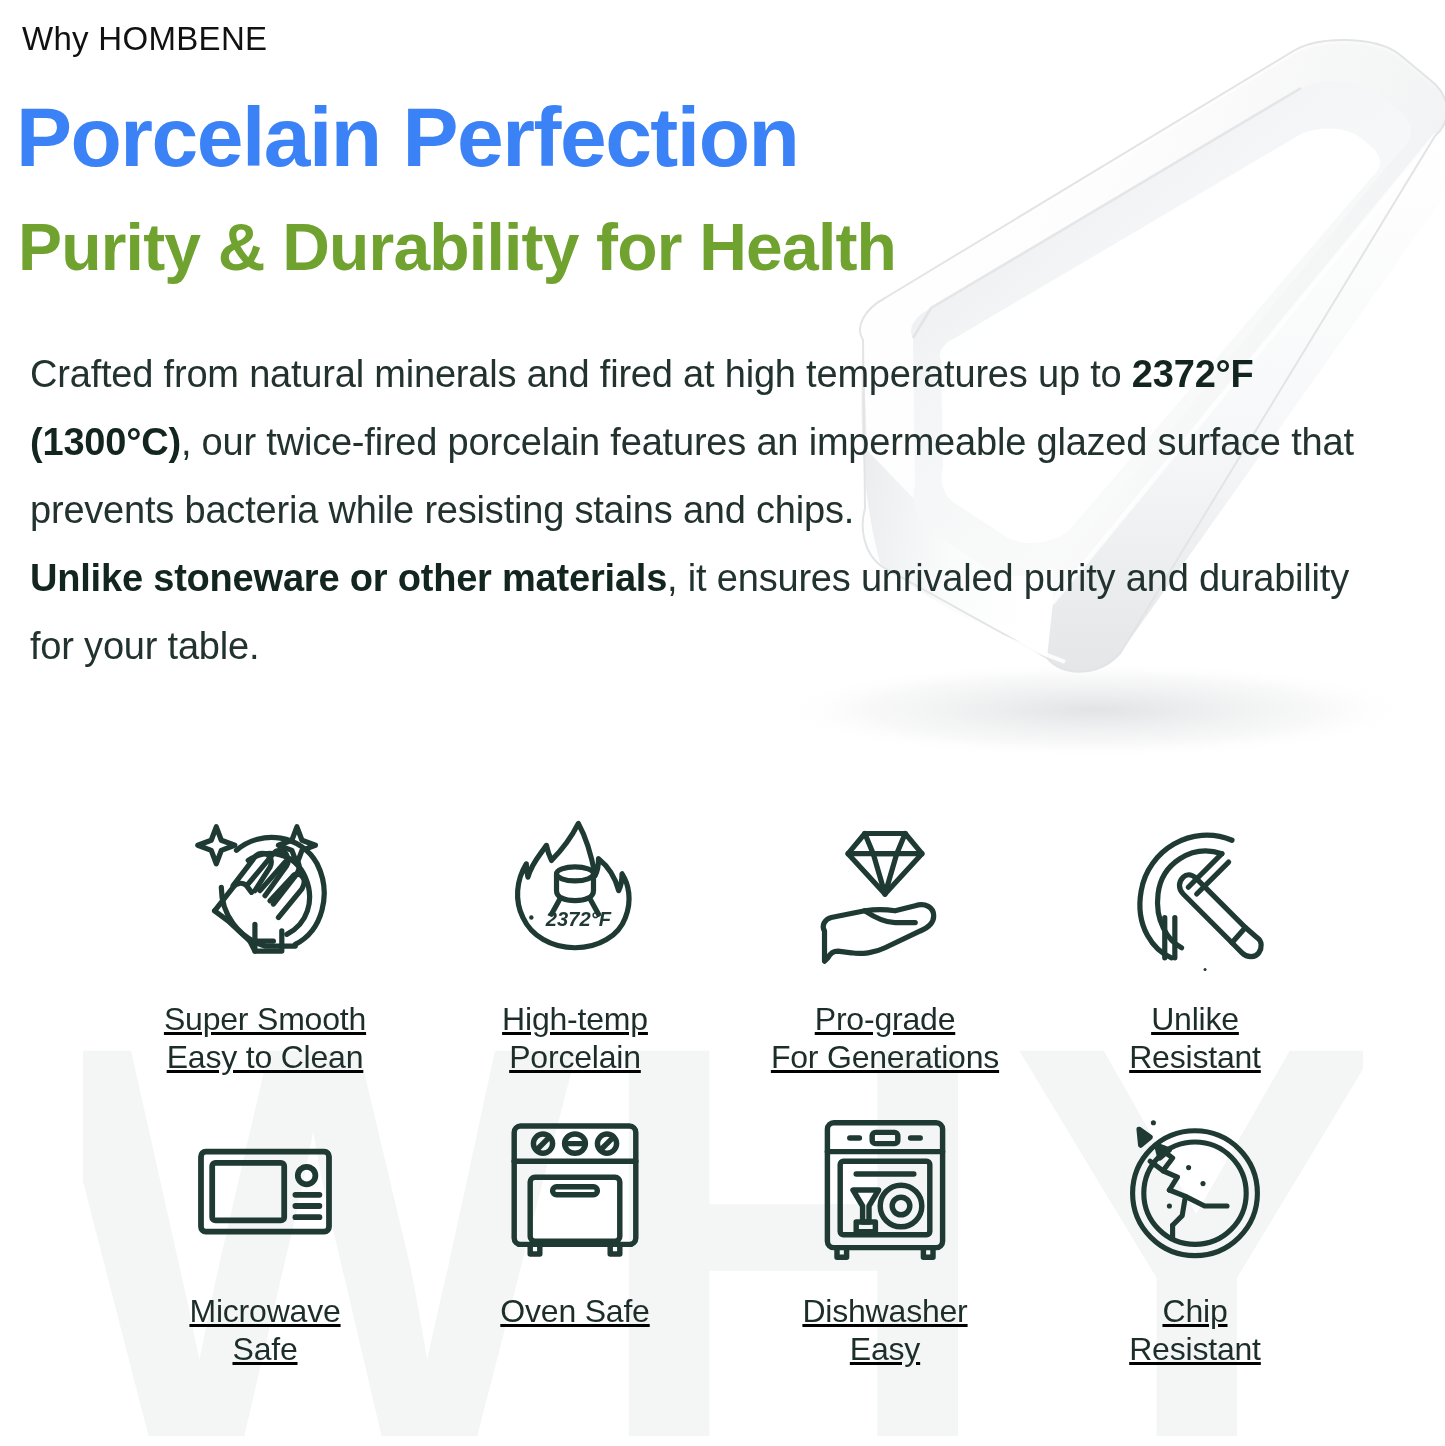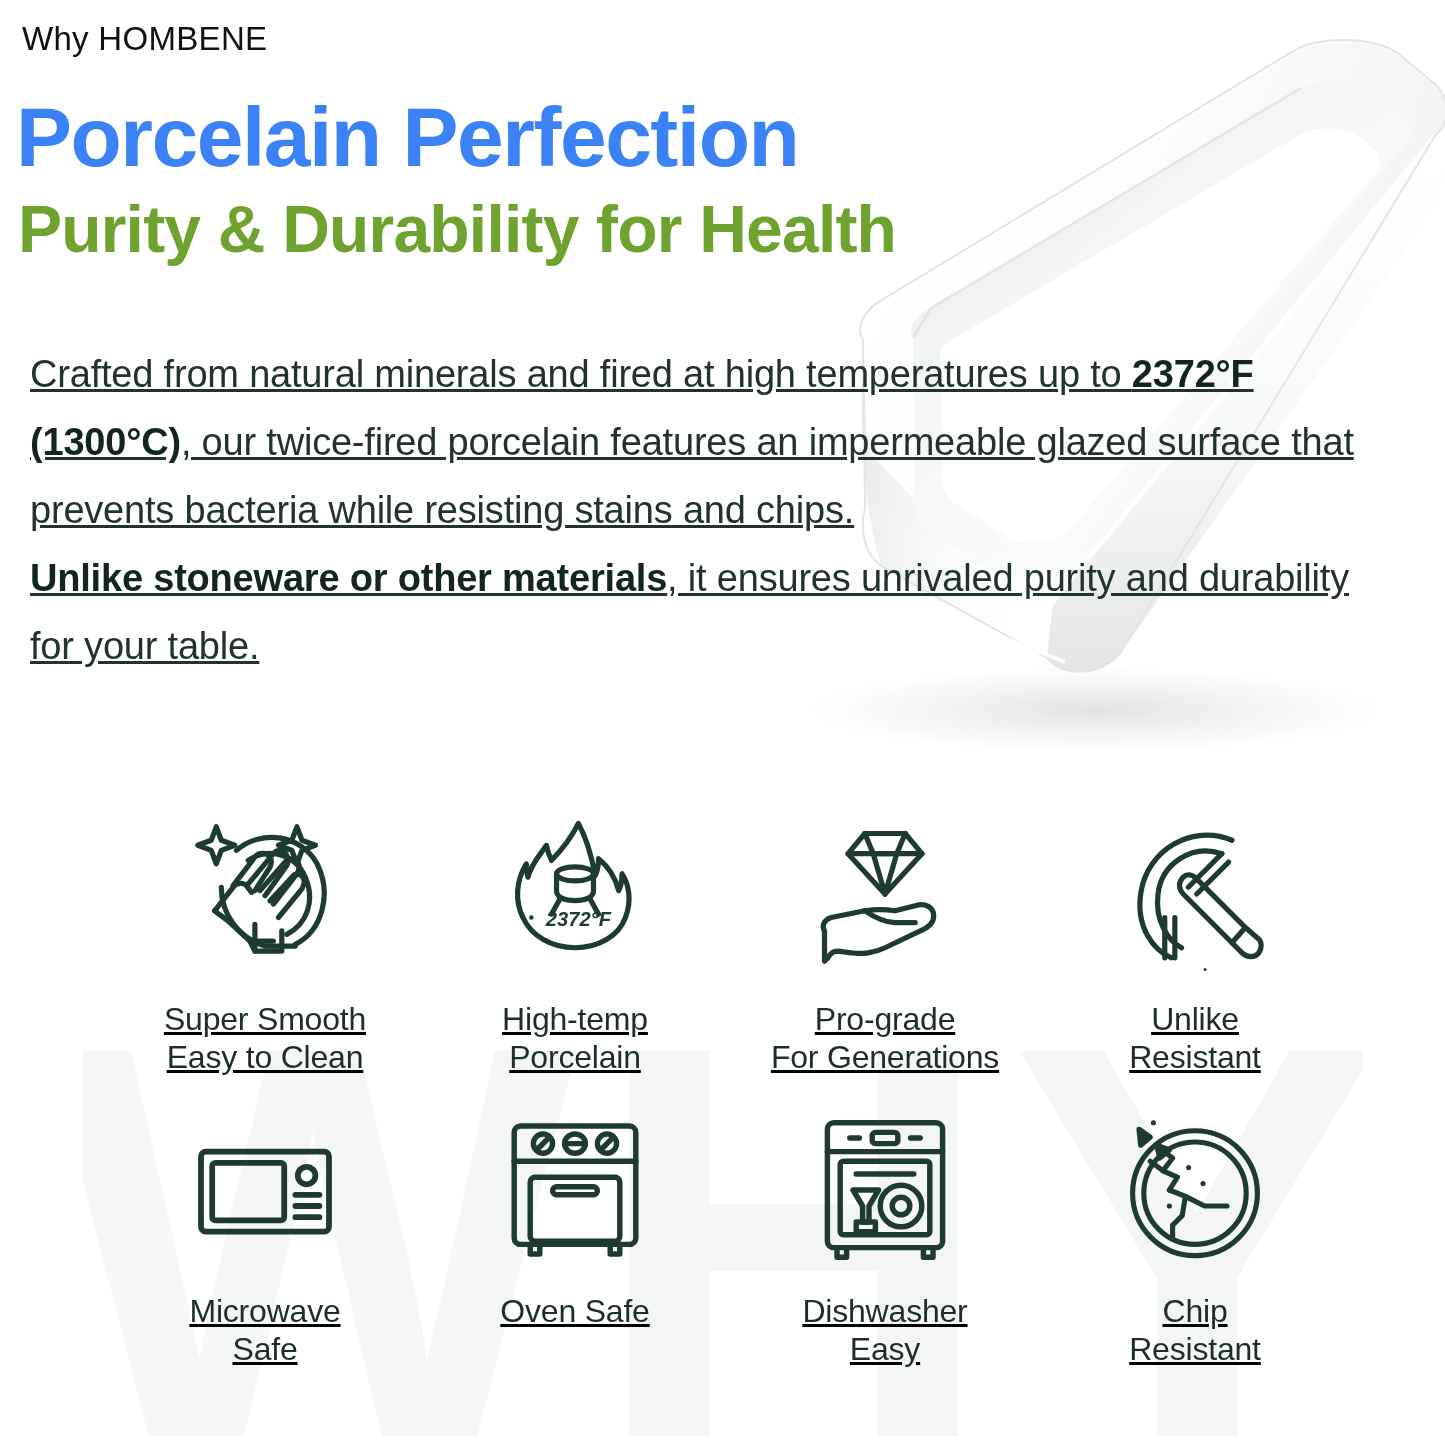--- a/index.html
+++ b/index.html
@@ -70,21 +70,21 @@
     line-height: 90px;
     font-weight: 700;
     letter-spacing: -1.5px;
     color: #3b82f6;
     white-space: nowrap;
   }
 
   #subhead {
     position: absolute;
     left: 18px;
-    top: 192px;
+    top: 210px;
     z-index: 3;
     font-size: 66px;
     line-height: 74px;
     font-weight: 700;
     letter-spacing: -0.8px;
     color: #6FA22E;
     white-space: nowrap;
   }
 
   
@@ -92,21 +92,20 @@
     position: absolute;
     left: 30px;
     top: 340px;
     width: 1340px;
     z-index: 3;
     font-size: 38px;
     line-height: 68px;
     font-weight: 400;
     color: #22332F;
     letter-spacing: -0.2px;
-    text-decoration: underline;
   }
   #body-copy p { margin: 0; }
   #body-copy b { font-weight: 700; color: #12251F; }
 
   
   #features {
     position: absolute;
     left: 110px;
     top: 800px;
     width: 1240px;

